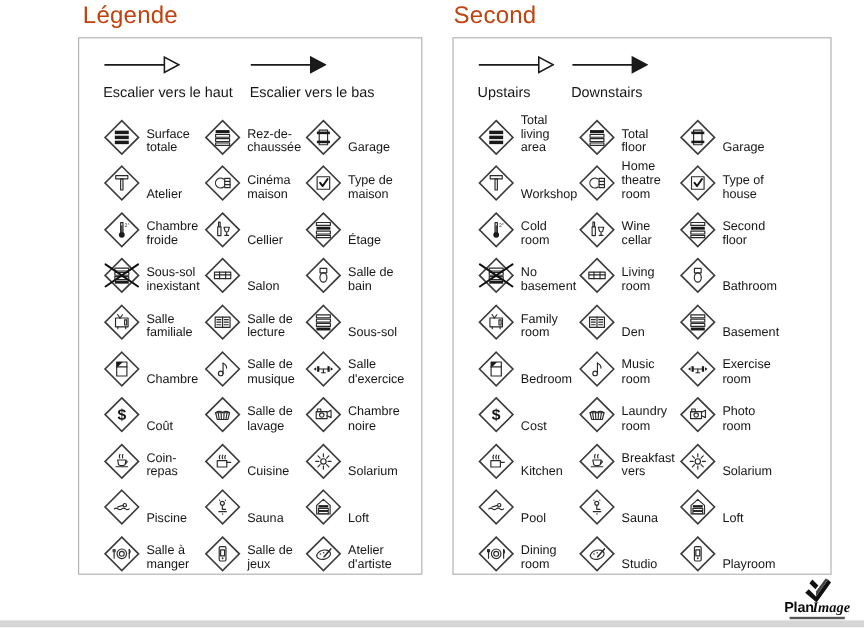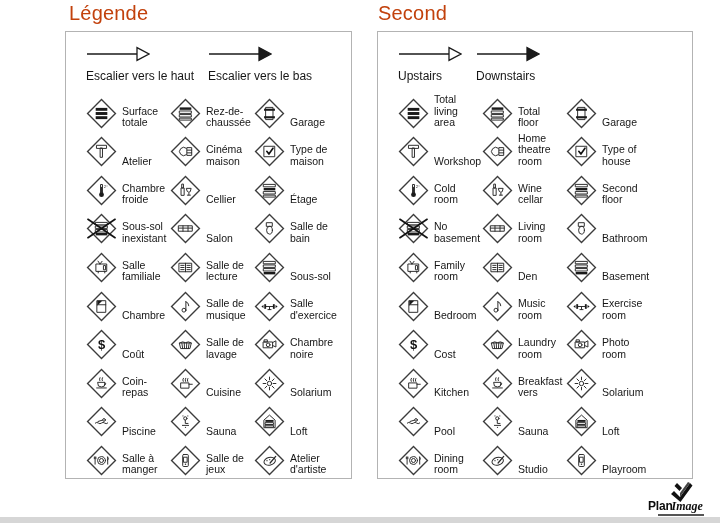--- a/index.html
+++ b/index.html
@@ -12,21 +12,21 @@
          box-sizing:border-box;padding:13px 0 0 20px}
   .panel-fr{left:65px;width:287px}
   .panel-en{left:377px;width:316px}
   .arrows{display:flex;margin-bottom:7px}
   .arrow-block{margin-right:14px}
   .arrow-label{font-size:12px;margin-top:2px;white-space:nowrap;color:#161616}
   .grid{display:grid;grid-template-columns:84px 84px 84px;grid-auto-rows:38.6px}
   .cell{display:flex;align-items:flex-end;overflow:visible}
   .cell .dia{flex:0 0 31px}
   .lbl{margin-left:5px;font-size:10.5px;line-height:1.1;white-space:pre;color:#161616}
-  .logo{position:absolute;right:6px;bottom:7px;width:66px;}
+  .logo{position:absolute;right:6px;bottom:7px;width:66px;text-align:center}
   .logo-mark{display:block;margin:0 auto -3px}
   .logo-text{font-size:12px;line-height:1;white-space:nowrap}
   .logo-plan{font-weight:bold;letter-spacing:-.2px;color:#0d0d0d}
   .logo-image{font-style:italic;font-weight:bold;font-family:"Liberation Serif",serif;margin-left:-1px;color:#0d0d0d}
   .logo-tagline{height:2.5px;width:46px;background:#555;margin:2px auto 0}
   .bottom-strip{position:absolute;left:0;right:0;bottom:0;height:6px;background:#d6d6d6}
 </style>
 </head>
 <body>
 

